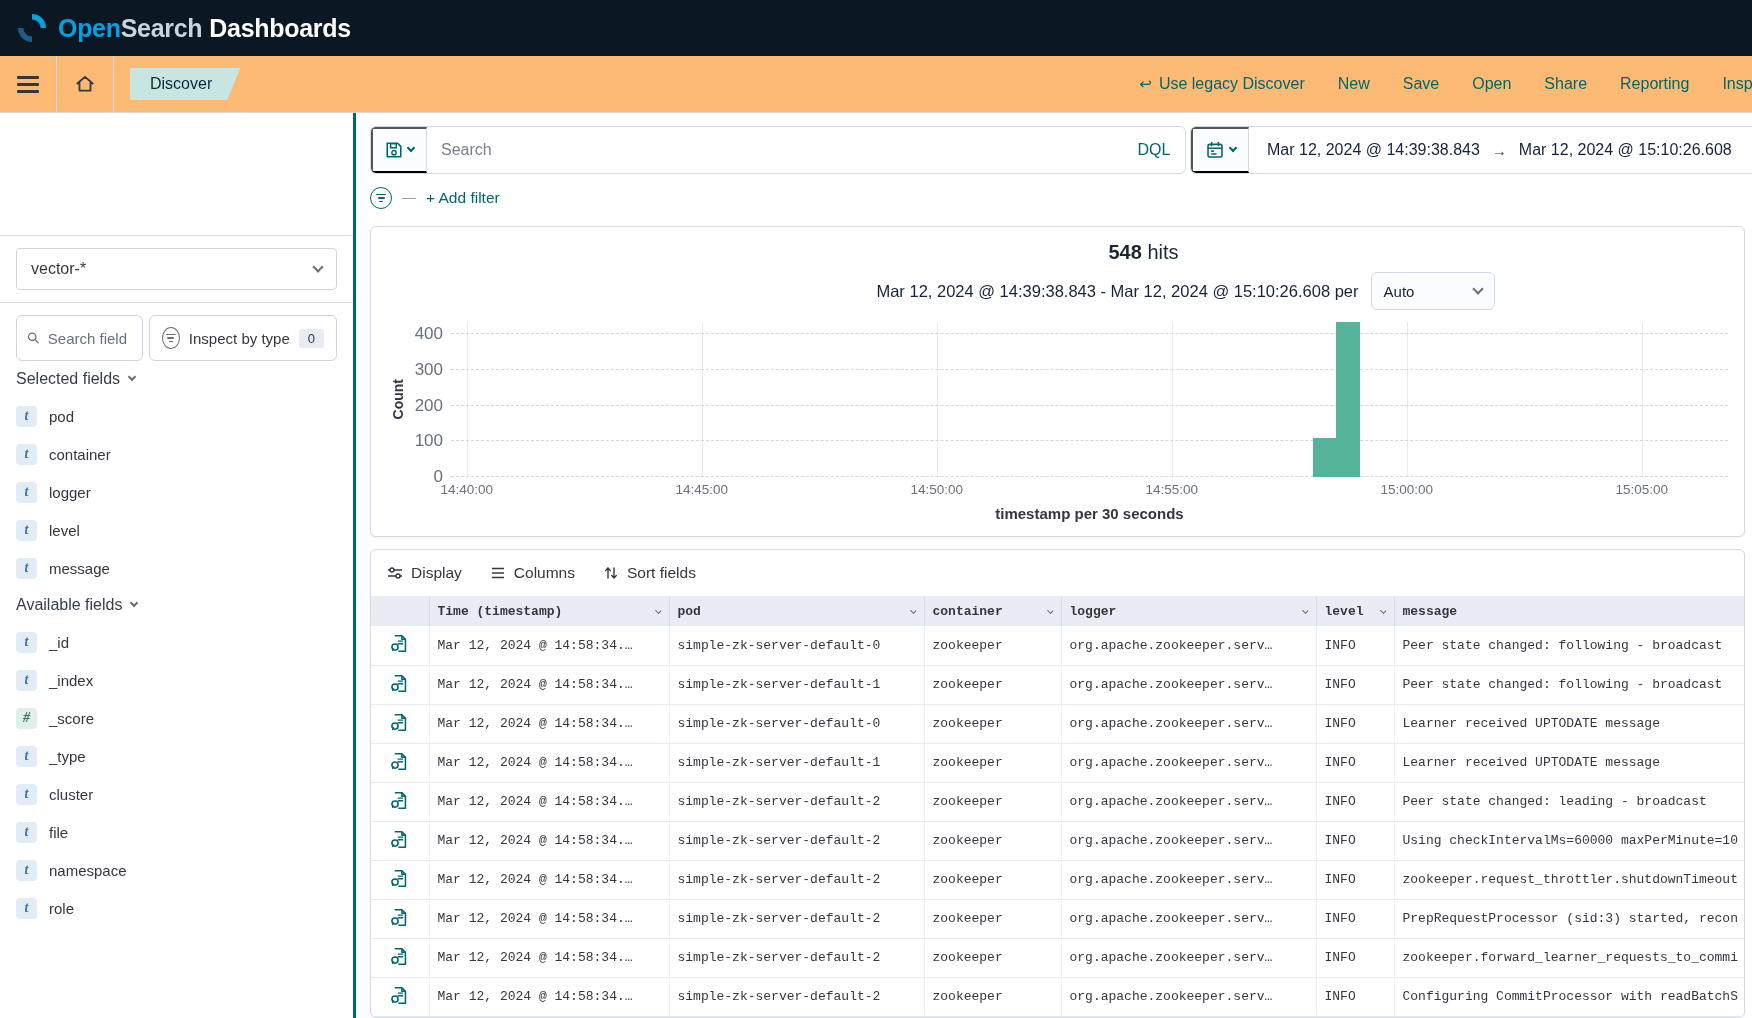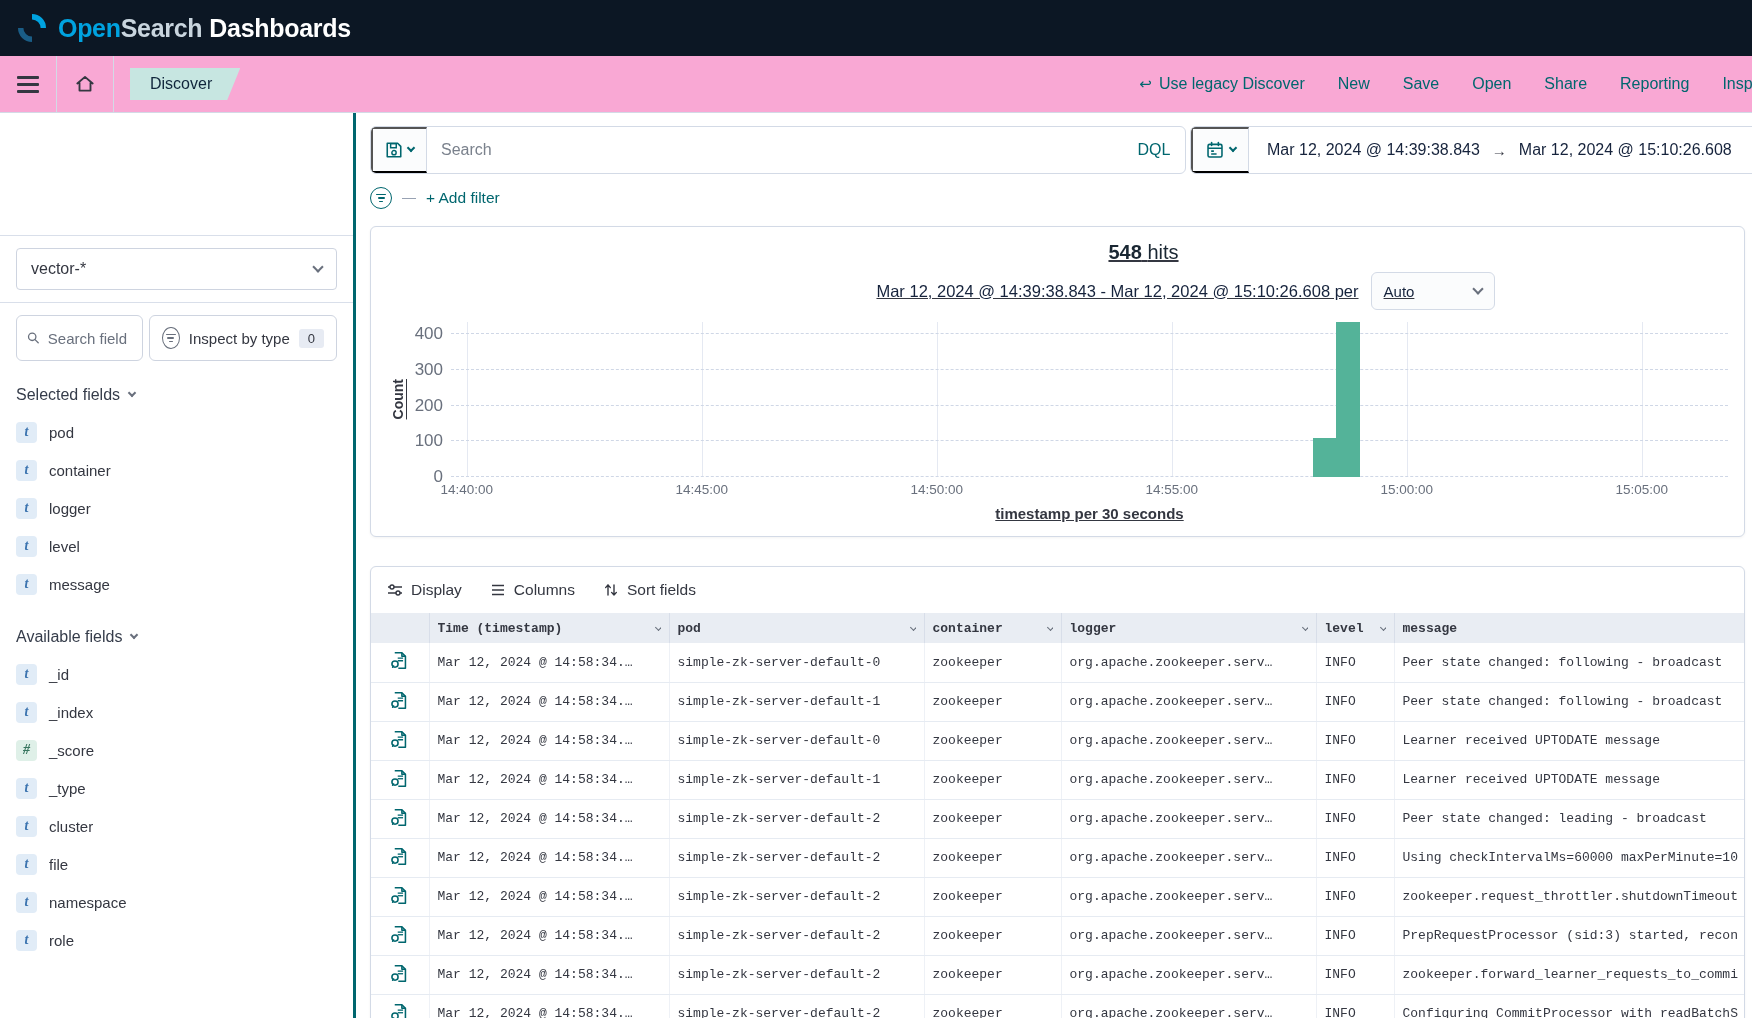--- a/index.html
+++ b/index.html
@@ -7,21 +7,21 @@
     font-family:"Liberation Sans","DejaVu Sans",sans-serif; color:#343741; }
 
   
   .top-bar { height:56px; background:#0c1724; display:flex; align-items:center; padding:0 16px; gap:10px; }
   .brand { font-size:25px; font-weight:bold; letter-spacing:-0.3px; white-space:nowrap; }
   .brand .b-open { color:#00a3e0; }
   .brand .b-search { color:#c9d5de; }
   .brand .b-dash { color:#ffffff; margin-left:7px; }
 
   
-  .nav-bar { height:57px; background:#f9a8d4; border-bottom:1px solid #d3dae6;
+  .nav-bar { height:57px; background:#fdba74; border-bottom:1px solid #d3dae6;
     display:flex; align-items:center; position:relative; }
   .nav-left { display:flex; align-items:center; height:100%; }
   .icon-btn { width:56px; height:100%; display:flex; align-items:center; justify-content:center; cursor:pointer; background:none; border:none; }
   .vsep { width:1px; height:100%; background:#d3dae6; }
   .hamburger { display:flex; flex-direction:column; gap:4px; }
   .hamburger span { display:block; width:22px; height:3px; background:#343741; border-radius:1px; }
   .breadcrumb-tab { margin-left:16px; height:32px; display:flex; align-items:center;
     background:#c7e6e1; color:#10263c; font-size:16px; padding:0 28px 0 20px;
     clip-path:polygon(0 0,100% 0,calc(100% - 13px) 100%,0 100%); }
   .nav-actions { position:absolute; right:-22px; top:0; height:100%; display:flex; align-items:center; gap:33px; }
@@ -40,21 +40,21 @@
   .chev { width:8px; height:8px; border-right:2px solid currentColor; border-bottom:2px solid currentColor;
     transform:rotate(45deg); display:inline-block; margin-top:-4px; color:#69707d; flex:0 0 auto; }
   .field-controls { margin:12px 16px 0; display:flex; gap:6px; }
   .fc-box { height:46px; border:1px solid #ced4e0; border-radius:6px; background:#fff; display:flex; align-items:center; overflow:hidden; }
   .search-fields { width:127px; padding:0 10px; gap:8px; flex:0 0 auto; }
   .search-fields input { border:none; outline:none; width:100%; font-size:15px; font-family:inherit; color:#343741; }
   .search-fields input::placeholder { color:#69707d; }
   .filter-type { width:190px; padding:0 12px; gap:9px; cursor:pointer; }
   .filter-type .lbl { font-size:15px; color:#343741; white-space:nowrap; }
   .count-badge { margin-left:auto; background:#e7ebf3; border-radius:3px; padding:2px 9px; font-size:13px; }
-  .f-section-title { margin:20px 16px 0; height:28px; display:flex; align-items:center; gap:9px;
+  .f-section-title { margin:4px 16px 0; height:28px; display:flex; align-items:center; gap:9px;
     font-size:16px; color:#353c4a; cursor:pointer; }
   .f-section-title .chev { width:6px; height:6px; }
   .field-list { list-style:none; margin-top:4px; }
   .field-item { height:38px; padding:0 16px; display:flex; align-items:center; gap:12px; cursor:pointer; }
   .badge { width:21px; height:21px; border-radius:4px; display:flex; align-items:center; justify-content:center;
     font-family:"Liberation Serif","DejaVu Serif",serif; font-style:italic; font-weight:bold; font-size:14px; flex:0 0 auto; }
   .badge .glyph-t,.badge .glyph-num,.badge .glyph-cal { display:none; }
   .badge-string { background:#e1ecf7; color:#3b73af; }
   .badge-string .glyph-t { display:inline; }
   .badge-number { background:#dff0e8; color:#38765f; }
@@ -81,21 +81,21 @@
   .circ-filter { width:22px; height:22px; border:1.6px solid currentColor; border-radius:50%;
     display:flex; flex-direction:column; align-items:center; justify-content:center; gap:2px; color:#00666e; }
   .circ-filter i { display:block; height:1.6px; background:currentColor; border-radius:1px; }
   .circ-filter i:nth-child(1){width:10px;} .circ-filter i:nth-child(2){width:7px;} .circ-filter i:nth-child(3){width:4px;}
   .filter-dash { width:14px; height:1px; background:#98a2b3; }
   .add-filter { color:#00666e; font-size:15.5px; background:none; border:none; cursor:pointer; font-family:inherit; }
 
   
   .card { width:1375px; border:1px solid #d3dae6; border-radius:6px; background:#fff; box-shadow:0 1px 3px rgba(0,0,0,.05); }
 
-  .chart-card { padding:14px 16px 8px; margin-bottom:29px;text-decoration:underline; }
+  .chart-card { padding:14px 16px 8px; margin-bottom:12px; }
   .hits-line { text-align:center; transform:translateX(86px); font-size:20px; color:#1a2733; }
   .hits-line .hv { font-weight:bold; }
   .range-line { margin-top:8px; display:flex; justify-content:center; align-items:center; gap:12px; transform:translateX(128px); font-size:16.5px; color:#16233c; }
   .interval-select { width:124px; height:38px; border:1px solid #d3dae6; border-radius:6px; background:#fbfcfd;
     display:flex; align-items:center; justify-content:space-between; padding:0 12px; font-size:15px; cursor:pointer; }
   .chart-wrap { margin-top:12px; display:flex; }
   .y-label { width:22px; height:155px; display:flex; align-items:center; justify-content:center; }
   .y-label span { writing-mode:vertical-rl; transform:rotate(180deg); font-weight:bold; font-size:14px; color:#343741; }
   .y-ticks { width:42px; height:155px; position:relative; }
   .y-ticks div { position:absolute; right:8px; transform:translateY(50%); font-size:17px; color:#69707d; }

